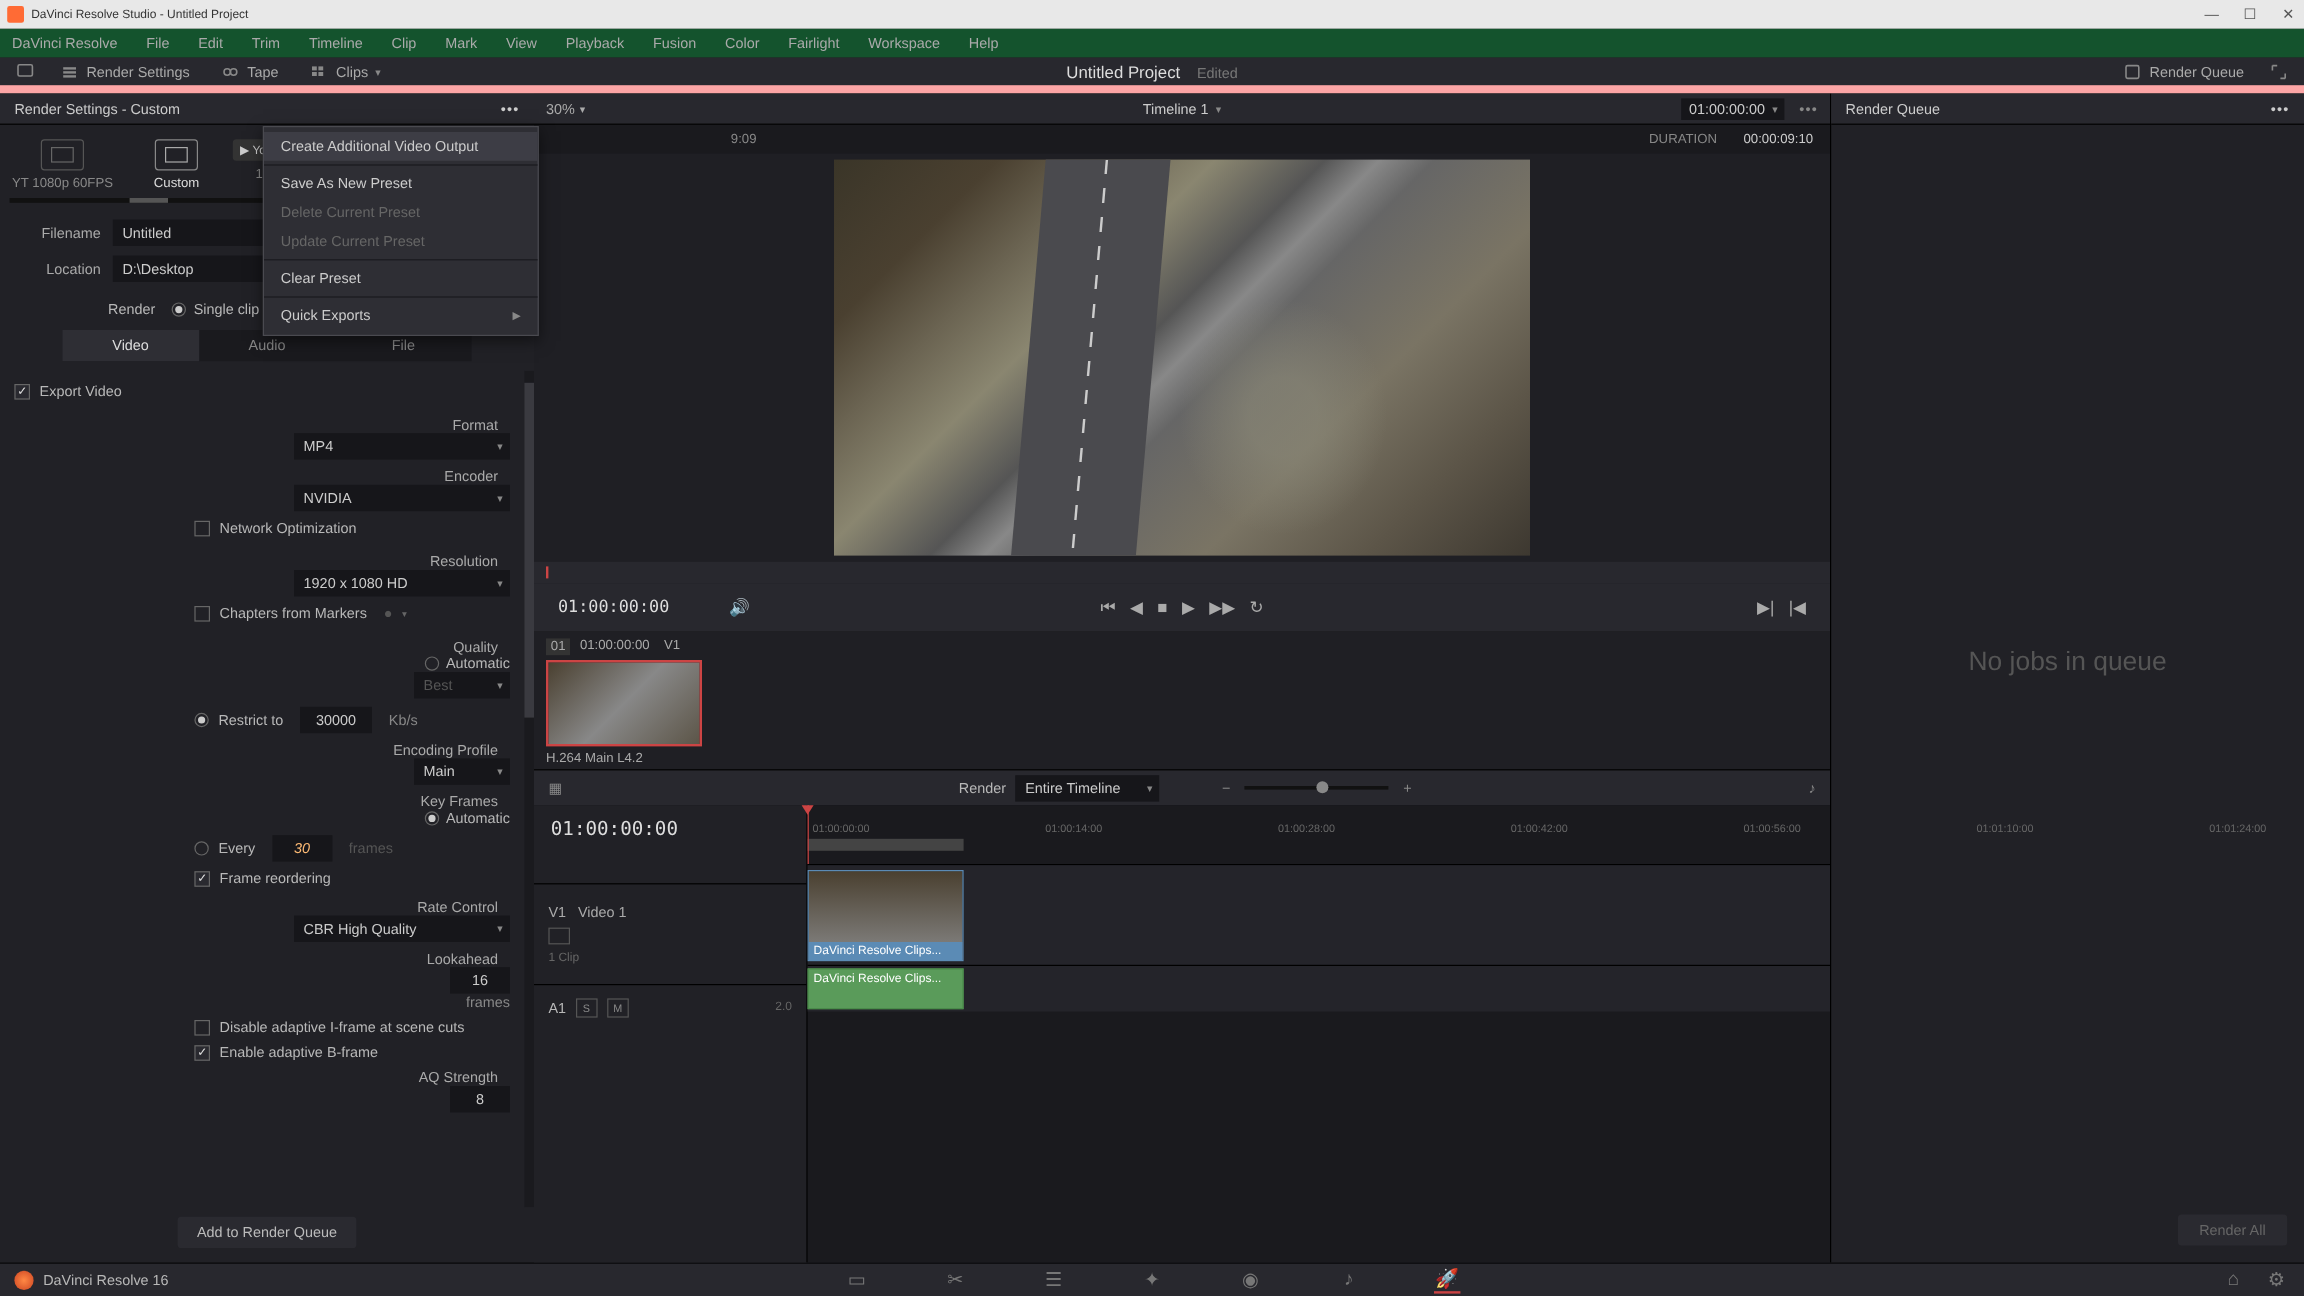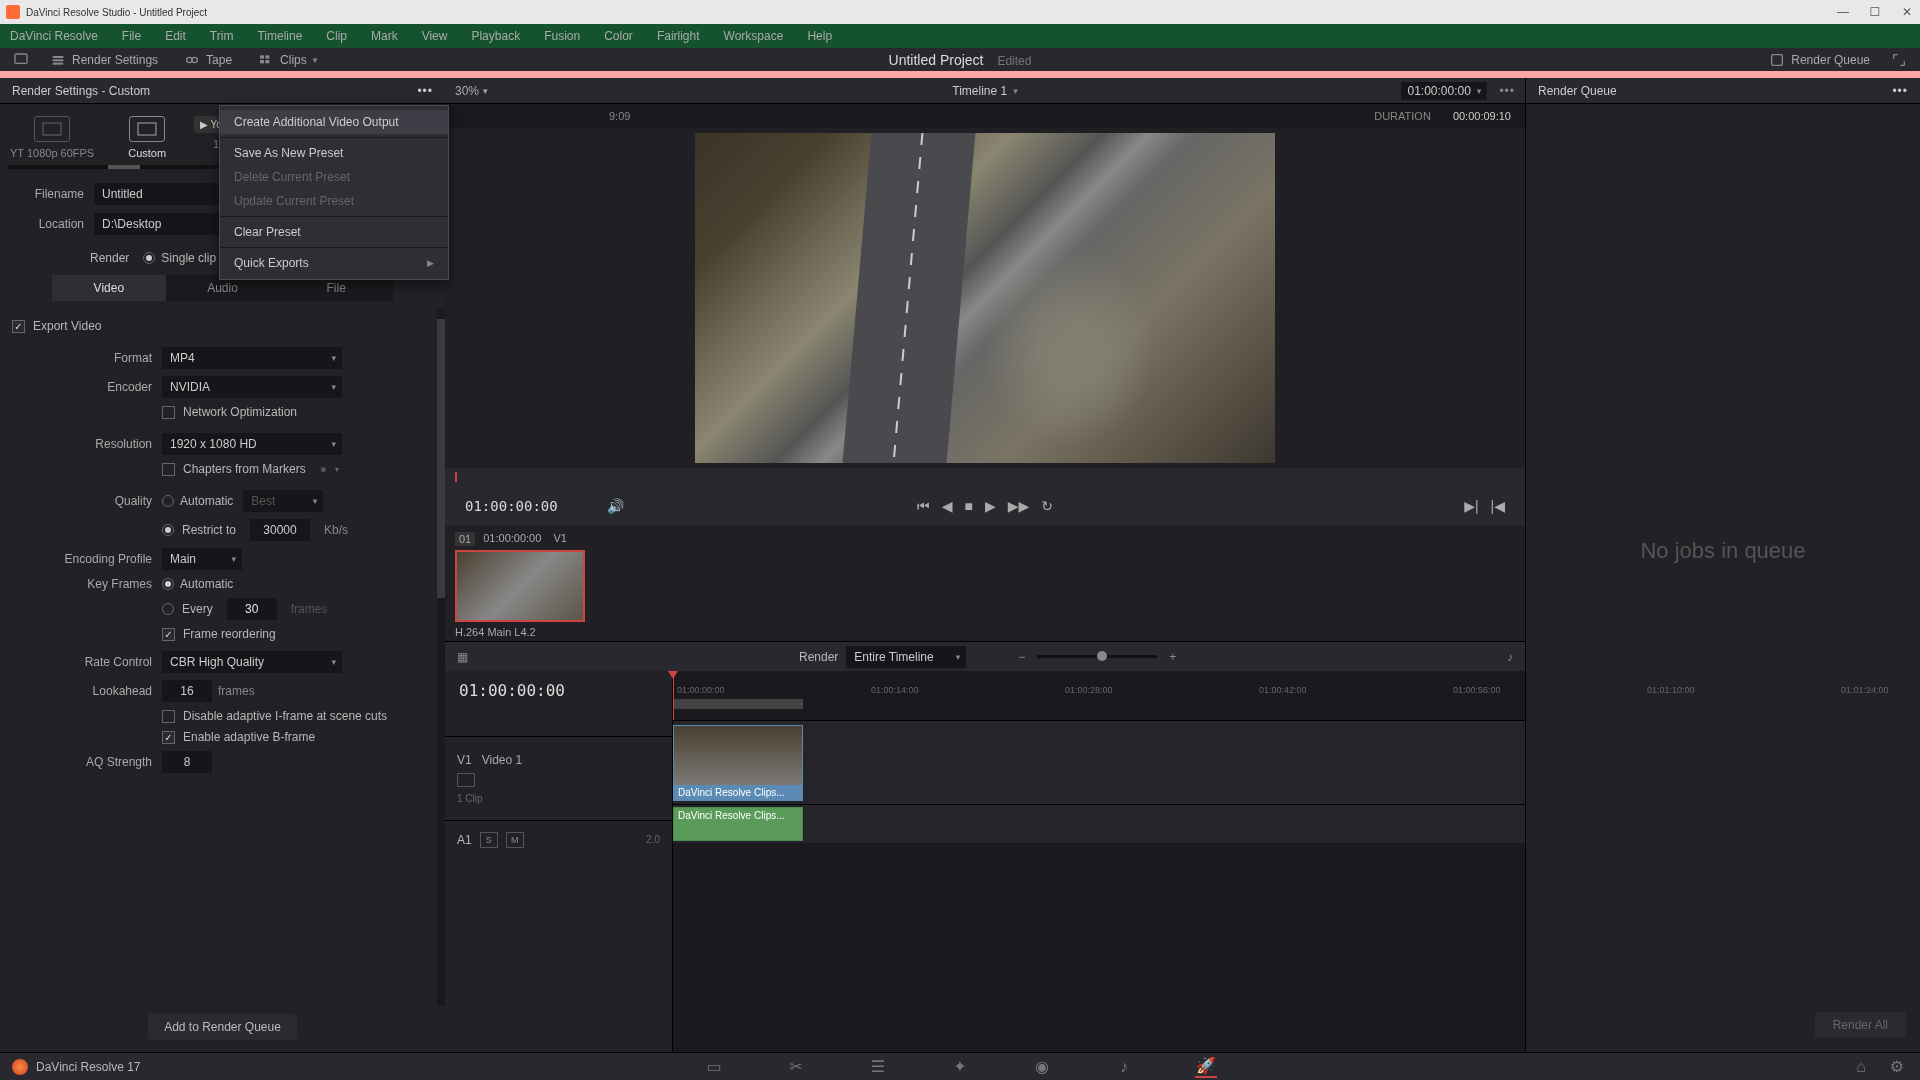--- a/index.html
+++ b/index.html
@@ -41,21 +41,21 @@
 .radio-dot { width: 12px; height: 12px; border-radius: 50%; border: 1px solid #666; display: flex; align-items: center; justify-content: center; }
 .radio-dot.on::after { content: ''; width: 6px; height: 6px; background: #ccc; border-radius: 50%; }
 .tabs { display: flex; background: #1a1a1e; margin: 0 40px; }
 .tab { flex: 1; text-align: center; padding: 6px; color: #888; cursor: pointer; font-size: 12px; }
 .tab.active { background: #2e2e34; color: #ddd; }
 .scroll-area { flex: 1; overflow-y: auto; padding: 10px 12px 0; }
 .check-row { display: flex; align-items: center; gap: 8px; margin-bottom: 14px; }
 .checkbox { width: 13px; height: 13px; border: 1px solid #666; display: flex; align-items: center; justify-content: center; }
 .checkbox.on { background: #2a2a30; }
 .checkbox.on::after { content: '✓'; color: #ddd; font-size: 10px; }
-.setting-row { display: flex; align-items: center; margin-bottom: 7px; }
+.setting-row { display: flex; align-items: flex-end; margin-bottom: 7px; flex-direction: column; }
 .setting-label { width: 140px; text-align: right; margin-right: 10px; color: #aaa; font-size: 12px; }
 .select { background: #16161a; color: #ccc; padding: 3px 22px 3px 8px; font-size: 12px; min-width: 110px; position: relative; height: 22px; display: flex; align-items: center; }
 .select::after { content: '▾'; position: absolute; right: 6px; color: #888; font-size: 9px; }
 .select.wide { min-width: 180px; }
 .num-input { background: #16161a; color: #ccc; padding: 3px 6px; width: 50px; text-align: center; font-size: 12px; height: 22px; border: none; }
 .unit { color: #888; margin-left: 6px; font-size: 12px; }
 .sub-check { display: flex; align-items: center; gap: 8px; margin-left: 150px; margin-bottom: 7px; font-size: 12px; }
 .sub-radio { display: flex; align-items: center; gap: 8px; margin-left: 150px; margin-bottom: 7px; font-size: 12px; }
 .add-queue-btn { background: #2a2a30; color: #bbb; border: none; padding: 6px 16px; margin: 8px auto 12px; display: block; cursor: pointer; font-size: 12px; border-radius: 3px; }
 .center-panel { flex: 1; display: flex; flex-direction: column; background: #1a1a1e; }
@@ -342,21 +342,21 @@
       <div class="setting-row">
         <span class="setting-label">Key Frames</span>
         <div class="radio-opt">
           <div class="radio-dot on"></div>
           <span>Automatic</span>
         </div>
       </div>
       <div class="sub-radio">
         <div class="radio-dot"></div>
         <span>Every</span>
-        <input class="num-input" style="margin-left: 6px; color: #e5e5e5;" value="30">
+        <input class="num-input" style="margin-left: 6px; color: #fdba74; font-style: italic;" value="30">
         <span class="unit" style="color:#555">frames</span>
       </div>
       <div class="sub-check">
         <div class="checkbox on"></div>
         <span>Frame reordering</span>
       </div>
 
       <div class="setting-row" style="margin-top:10px">
         <span class="setting-label">Rate Control</span>
         <div class="select wide">CBR High Quality</div>
@@ -508,21 +508,21 @@
       <span>Render Queue</span>
       <span class="ellipsis">•••</span>
     </div>
     <div class="no-jobs">No jobs in queue</div>
     <button class="render-all-btn">Render All</button>
   </div>
 </div>
 
 <div class="bottom-bar">
   <div class="resolve-logo"></div>
-  <span>DaVinci Resolve 17</span>
+  <span>DaVinci Resolve 16</span>
   <div class="page-nav">
     <div class="page-btn">▭</div>
     <div class="page-btn">✂</div>
     <div class="page-btn">☰</div>
     <div class="page-btn">✦</div>
     <div class="page-btn">◉</div>
     <div class="page-btn">♪</div>
     <div class="page-btn active">🚀</div>
   </div>
   <div class="bb-right">

